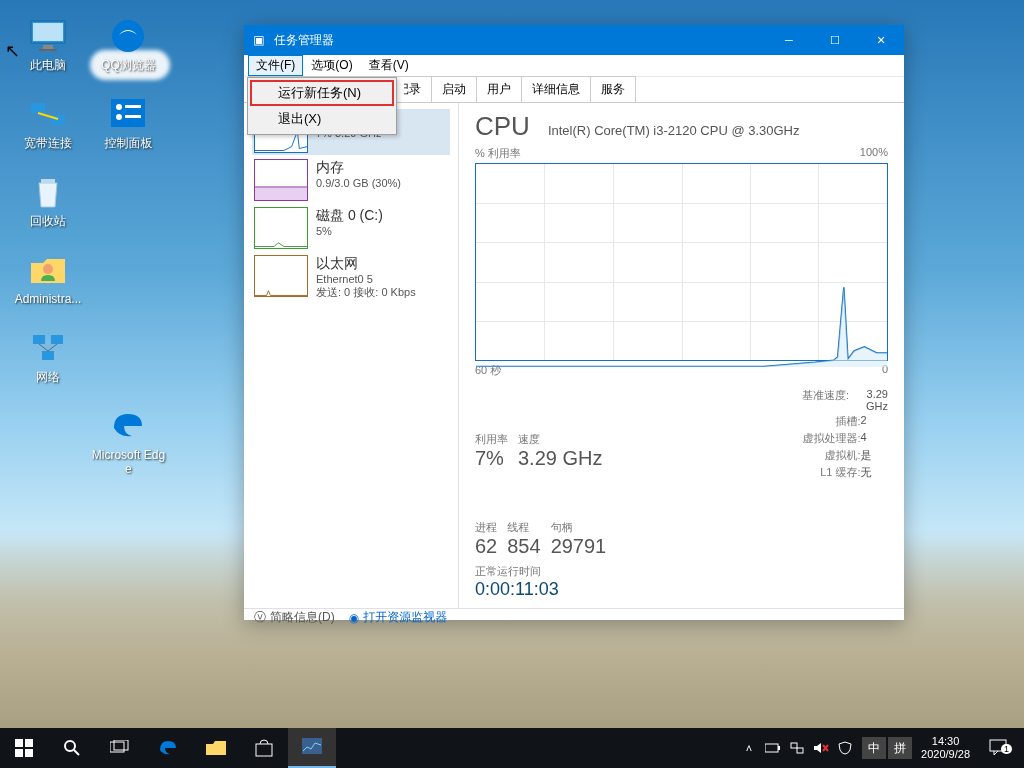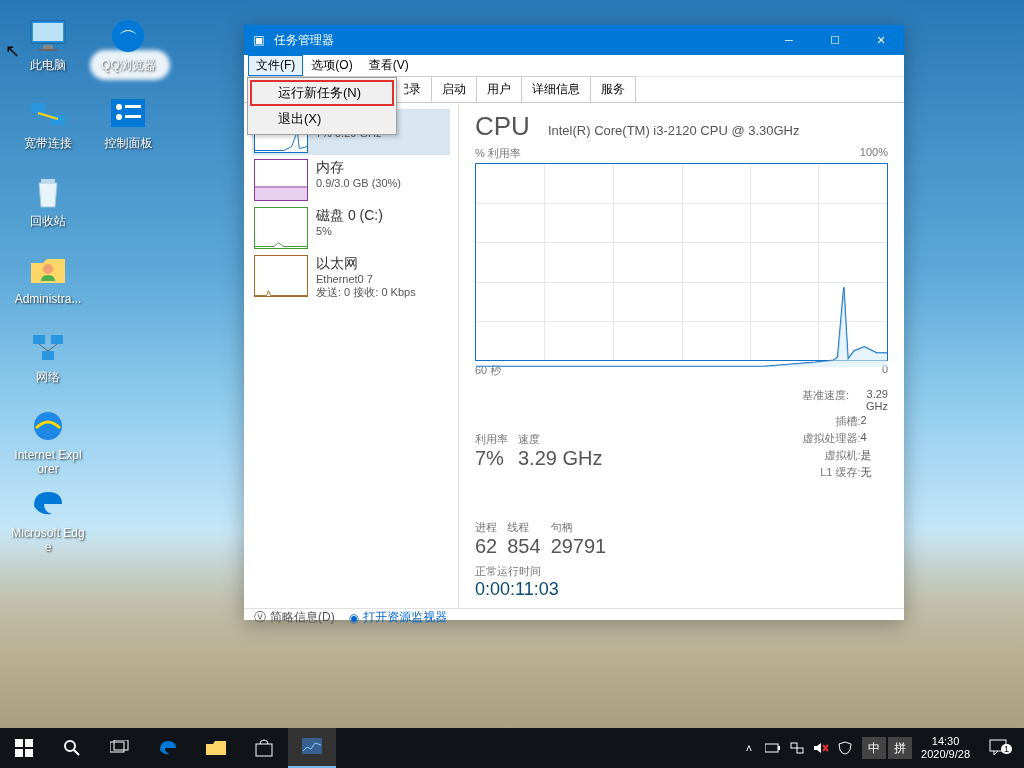--- a/index.html
+++ b/index.html
@@ -170,29 +170,20 @@
           <rect x="4" y="4" width="12" height="9" fill="#2997e0"></rect>
           <rect x="22" y="4" width="12" height="9" fill="#2997e0"></rect>
           <rect x="13" y="20" width="12" height="9" fill="#2997e0"></rect>
           <line x1="10" y1="13" x2="19" y2="20" stroke="#666"></line>
           <line x1="28" y1="13" x2="19" y2="20" stroke="#666"></line>
         </svg>
       </div>
     <div class="lbl">网络</div>
   </div>
   <div class="desktop-icon" style="visibility:hidden"></div>
-  <div class="desktop-icon">
-    <div class="ic">
-        <svg width="36" height="36">
-          <circle cx="18" cy="18" r="14" fill="#1e88e5"></circle>
-          <path d="M6 20 Q18 8 30 20" stroke="#ffd700" stroke-width="3" fill="none"></path>
-        </svg>
-      </div>
-    <div class="lbl">Internet Explorer</div>
-  </div>
   <div class="desktop-icon" style="visibility:hidden"></div>
   <div class="desktop-icon">
     <div class="ic">
         <svg width="36" height="36">
           <path d="M4 20 Q4 6 18 6 Q32 6 32 18 L14 18 Q14 26 22 28 Q10 30 4 20" fill="#0078d7"></path>
         </svg>
       </div>
     <div class="lbl">Microsoft Edge</div>
   </div>
 </div>
@@ -266,21 +257,21 @@
           </div>
       </div>
       <div class="spitem">
         <div class="spgraph net">
             <svg class="spark" viewBox="0 0 54 42">
               <polyline points="0,41 12,41 14,36 16,41 54,41" fill="none" stroke="#a66a2a" stroke-width="1"></polyline>
             </svg>
           </div>
         <div class="spinfo">
             <div class="sptitle">以太网</div>
-            <div class="spval">Ethernet0 7</div>
+            <div class="spval">Ethernet0 5</div>
             <div class="spval">发送: 0 接收: 0 Kbps</div>
           </div>
       </div>
     </div>
 
     <div class="mainpanel">
       <div class="cpuhdr">
         <div class="big">CPU</div>
         <div class="model">Intel(R) Core(TM) i3-2120 CPU @ 3.30GHz</div>
       </div>

